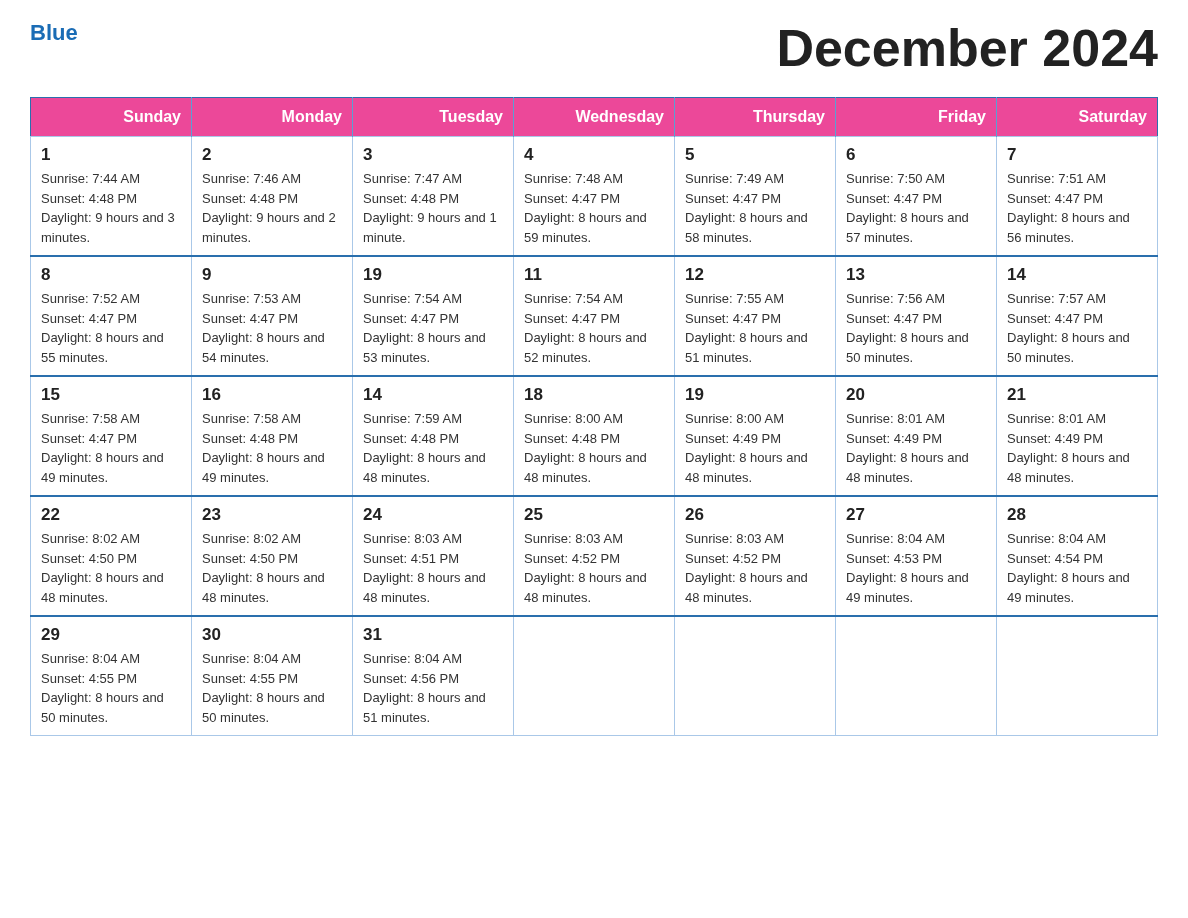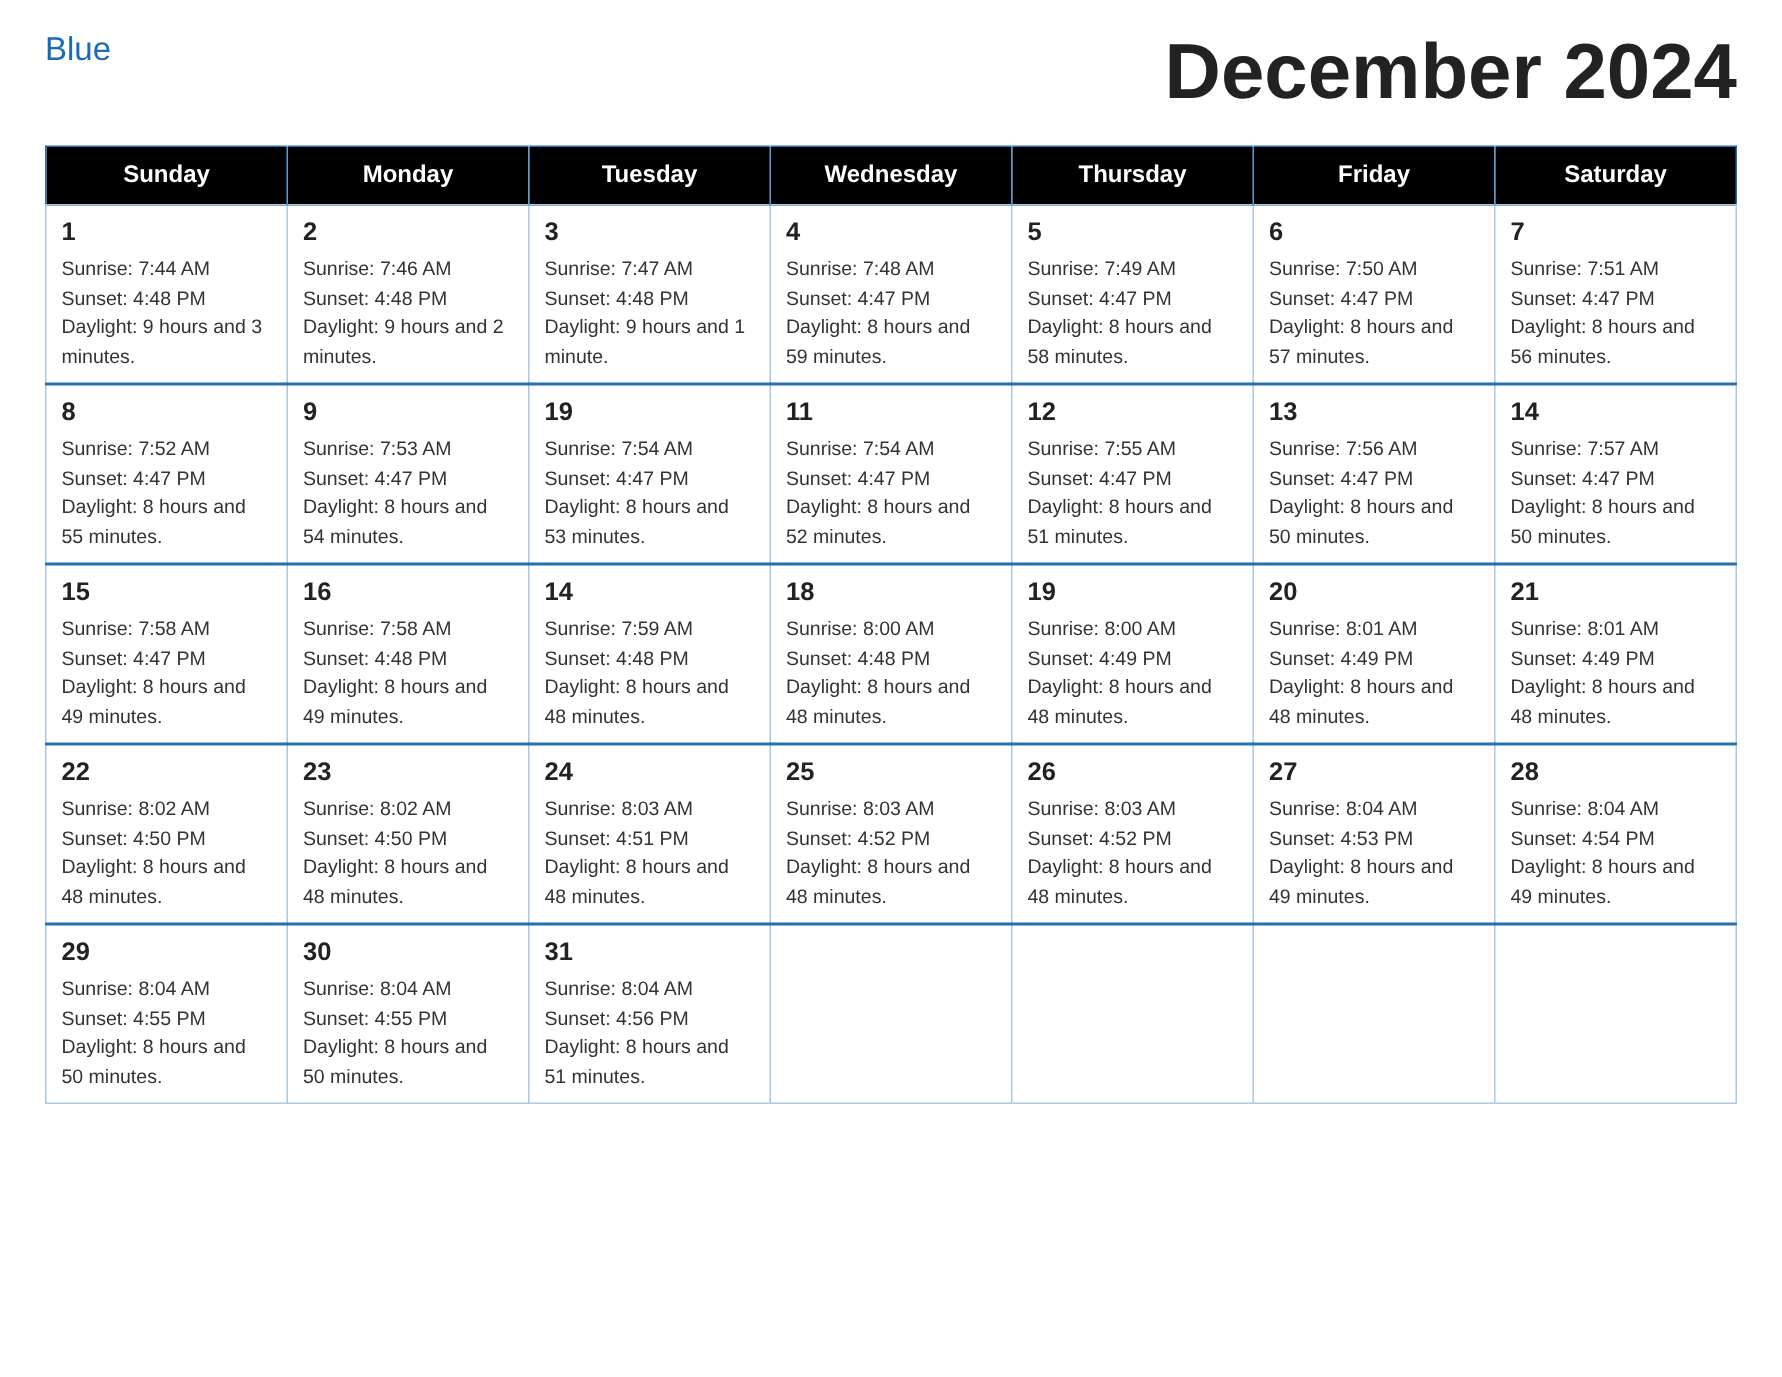--- a/index.html
+++ b/index.html
@@ -16,21 +16,21 @@
       align-items: flex-start;
       margin-bottom: 20px;
     }
     .logo {
       display: flex;
       flex-direction: column;
       align-items: flex-start;
     }
     .logo-bottom {
       font-size: 22px;
-      font-weight: normal;
+      font-weight: bold;
       color: #1a6cb5;
       margin-top: 0px;
     }
     .title-section {
       text-align: right;
     }
     .month-title {
       font-size: 52px;
       font-weight: bold;
       color: #222;
@@ -40,26 +40,26 @@
       font-size: 22px;
       color: #444;
       margin-top: 4px;
     }
     .calendar {
       width: 100%;
       border-collapse: collapse;
       border: 1px solid #2a6fad;
     }
     .calendar thead th {
-      background-color: #000000;
+      background-color: #ec4899;
       color: #fff;
       padding: 10px 10px;
       font-size: 16px;
       font-weight: bold;
-      text-align: center;
+      text-align: right;
       border-right: 1px solid #5a9fd4;
       margin-top: 37px;
     }
     .calendar thead th:last-child { border-right: none; }
     .calendar tbody td {
       border: 1px solid #aac8e8;
       vertical-align: top;
       padding: 8px 10px;
       width: 14.28%;
       min-height: 110px;

